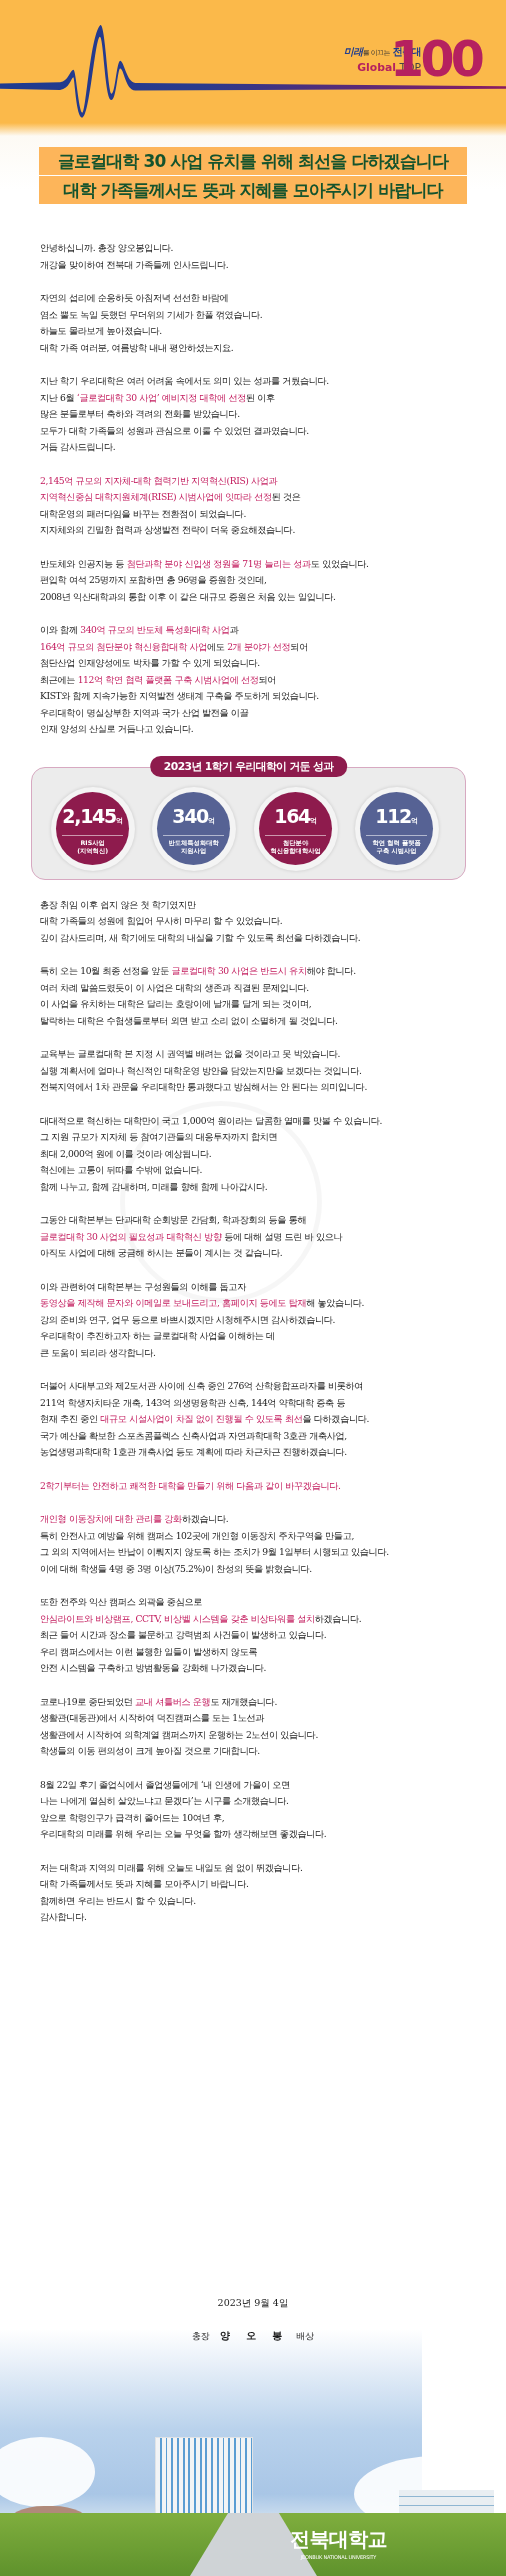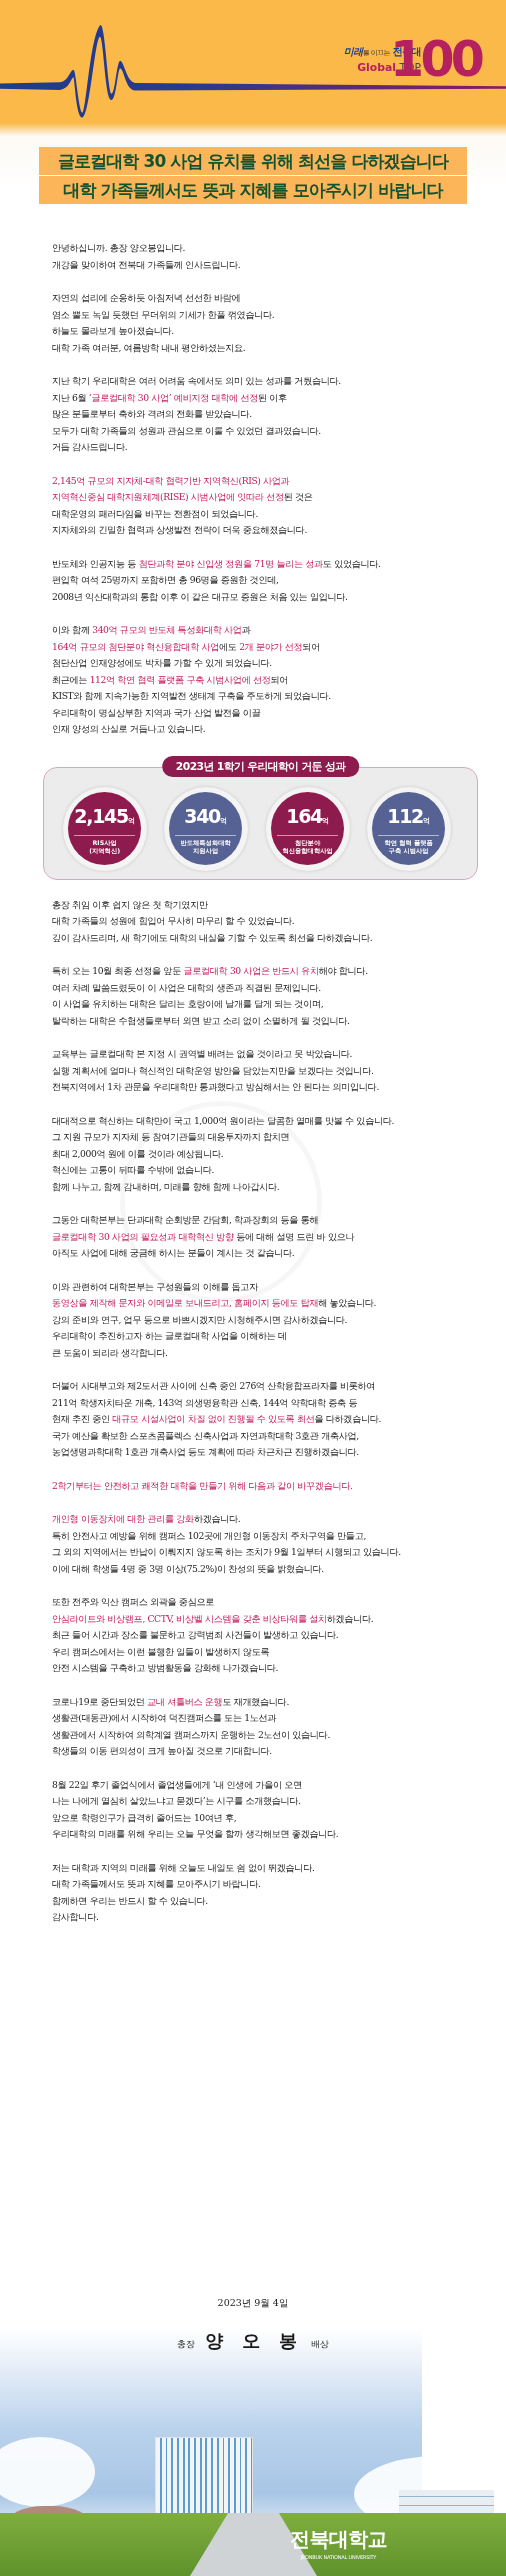--- a/index.html
+++ b/index.html
@@ -17,41 +17,41 @@
   .logo .l2 { position: absolute; right: 60px; top: 24px; font-family: "DejaVu Sans", sans-serif; font-size: 10.8px; color: #b5215f; white-space: nowrap; }
   .logo .l2 b { font-weight: bold; }
   .logo .l2 span { color: #444; font-weight: normal; }
   .logo .big { position: absolute; right: 0; top: -2.5px; font-family: "DejaVu Sans", sans-serif; font-weight: bold; font-size: 49px; color: #b5215f; letter-spacing: -3.8px; line-height: 1; }
 
   
   .banner { position: absolute; left: 39px; top: 147px; width: 428px; }
   .banner .row { background: #fdb55a; height: 28px; margin-bottom: 1.3px; text-align: center; font-family: "DejaVu Sans", sans-serif; font-weight: bold; font-size: 17px; line-height: 28px; color: #14532d; letter-spacing: -0.9px; white-space: nowrap; }
 
   
-  .body { position: absolute; left: 52px; top: 240px; width: 443px; }
+  .body { position: absolute; left: 40px; top: 240px; width: 443px; }
   .para { margin-bottom: 17px; }
   .line { font-size: 9.2px; line-height: 16.5px; height: 16.5px; white-space: nowrap; letter-spacing: -0.4px; }
   .hl { color: #c2185b; }
 
   
   .stats { position: relative; width: 435px; height: 127px; margin: 7.6px 0 15px -8.9px; }
   .stats .box { position: absolute; left: 0; top: 12.7px; width: 435px; height: 113px; background: #ececec; border: 1.3px solid #d7a9c1; border-radius: 14px; }
   .stats .pill { position: absolute; left: 50%; top: 1.3px; transform: translateX(-50%); background: #8e1b4d; color: #fff; font-family: "DejaVu Sans", sans-serif; font-weight: bold; font-size: 10.8px; padding: 3.8px 14px; border-radius: 11.4px; white-space: nowrap; letter-spacing: -0.6px; }
   .circle-wrap { position: absolute; top: 32px; width: 84px; height: 84px; border-radius: 50%; background: #f4f4f4; box-shadow: 0 0 3.8px rgba(0,0,0,0.15); }
   .circle { position: absolute; left: 5px; top: 5px; width: 73px; height: 73px; border-radius: 50%; color: #fff; text-align: center; font-family: "DejaVu Sans", sans-serif; }
   .circle .num { font-weight: bold; font-size: 19px; margin-top: 14px; letter-spacing: -1.3px; line-height: 21.5px; }
   .circle .num small { font-size: 7px; letter-spacing: 0; }
   .circle .rule { width: 61px; height: 0.6px; background: rgba(255,255,255,0.55); margin: 2.5px auto 3.8px; }
   .circle .lbl { font-size: 6.3px; line-height: 8.2px; font-weight: bold; }
 
   
   .sign { position: absolute; left: 0; top: 2297px; width: 506px; text-align: center; }
   .sign .date { font-size: 9.5px; margin-bottom: 12px; }
   .sign .name { font-size: 8.9px; }
-  .sign .name b { font-size: 18px; letter-spacing: 6.3px; margin: 0 5px 0 7.6px; font-family: "DejaVu Sans", sans-serif; }
+  .sign .name b { font-size: 10px; letter-spacing: 6.3px; margin: 0 5px 0 7.6px; font-family: "DejaVu Sans", sans-serif; }
 
   
   .footer { position: absolute; left: 0; top: 2329px; width: 422px; height: 247px; background: linear-gradient(#ffffff 0px, #eaf1f9 32px, #b9d2ec 101px, #a9c6e6 165px, #cfe0f0 190px); }
   .footer .grass { position: absolute; left: 0; bottom: 0; width: 506px; height: 63px; background: linear-gradient(#7fae3e, #5f922c); }
   .footer .path { position: absolute; left: 190px; bottom: 0; width: 127px; height: 63px; background: #cfd3d6; clip-path: polygon(30% 0, 70% 0, 100% 100%, 0 100%); }
   .footer .cloud { position: absolute; background: #fff; border-radius: 50%; opacity: 0.9; }
   .footer .bld-main { position: absolute; left: 155px; top: 108px; width: 98px; height: 177px; background: #f2f4f6; background-image: repeating-linear-gradient(90deg, transparent 0 3.8px, #5a9dd3 3.8px 5.7px); border: 1.3px solid #e0e3e6; }
   .footer .bld-side { position: absolute; left: 221px; top: 187px; width: 158px; height: 95px; background: #f4f5f6; background-image: repeating-linear-gradient(90deg, transparent 0 6.3px, #b9c8d6 6.3px 8.2px); }
   .footer .bld-round { position: absolute; left: 6.3px; top: 177px; width: 85px; height: 63px; background: #b08a7a; border-radius: 38px 38px 0 0 / 19px 19px 0 0; }
   .footer .bld-hall { position: absolute; left: 0; top: 209px; width: 130px; height: 47px; background: #c8b9a7; border-top: 3.8px solid #b67a52; }

